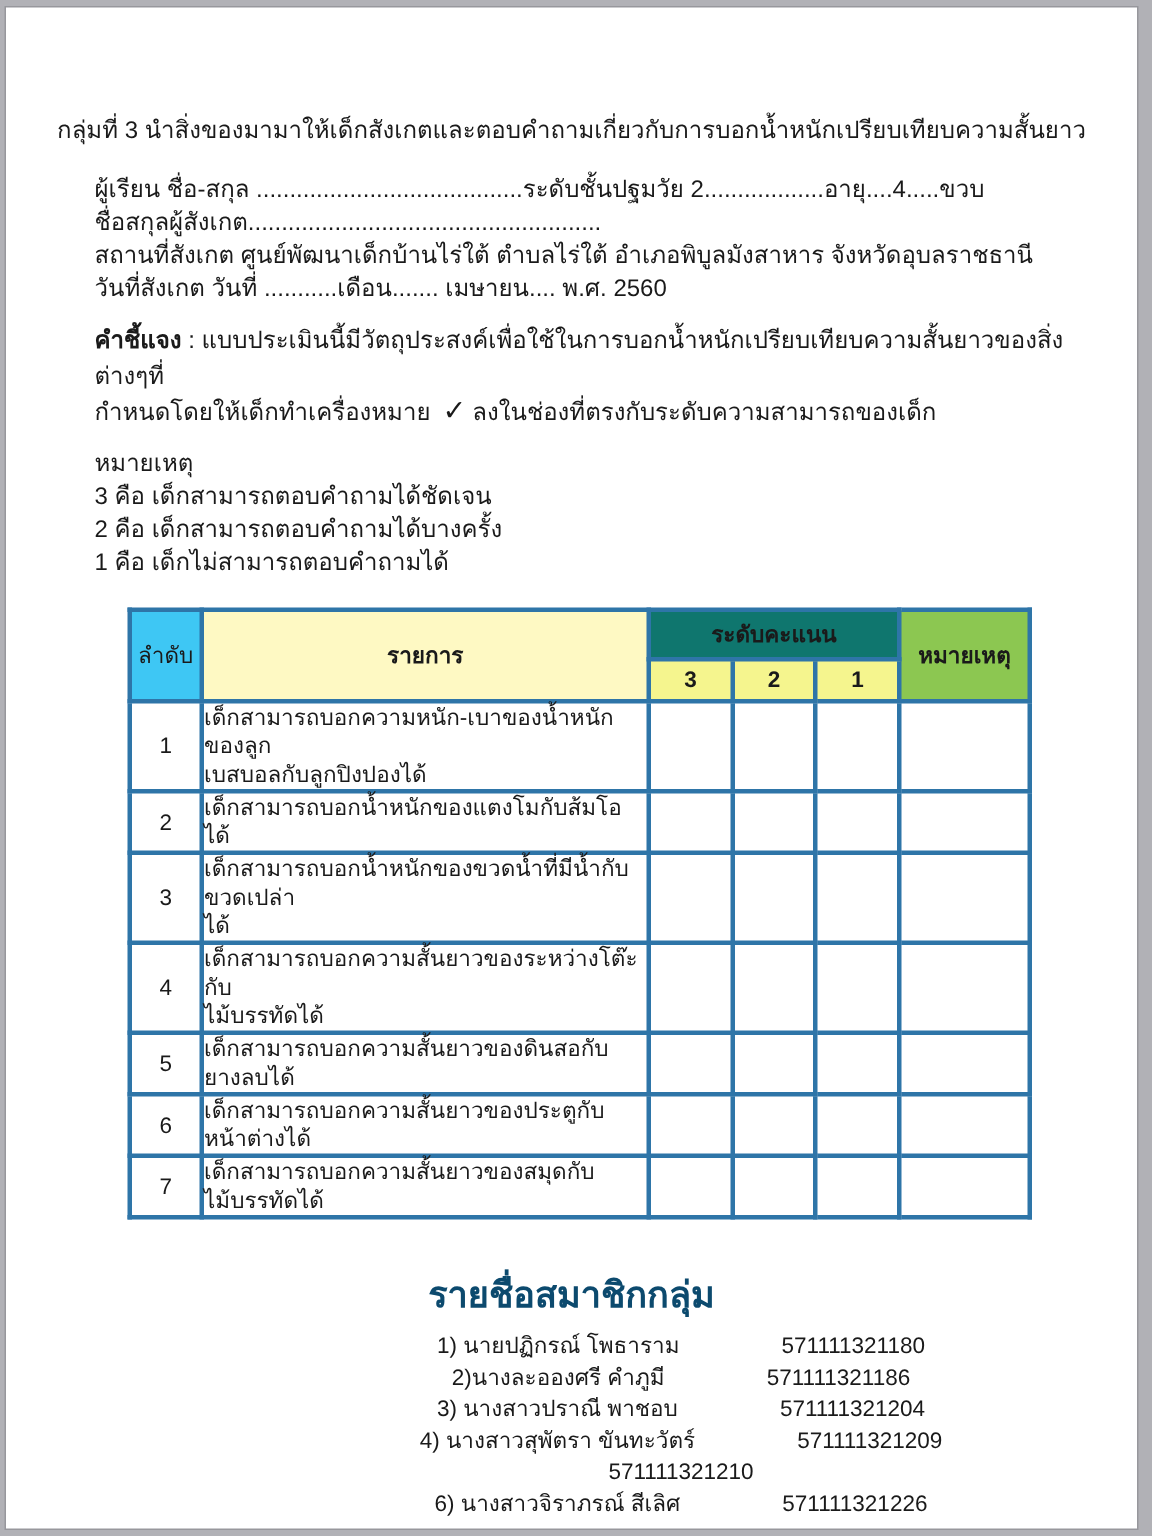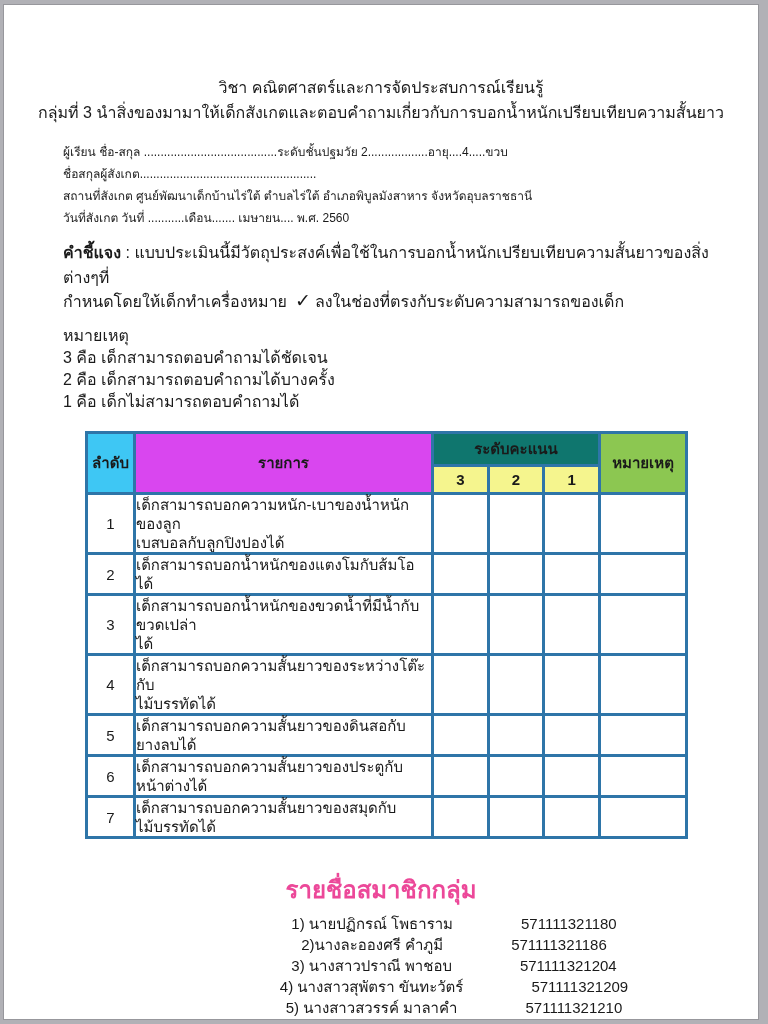--- a/index.html
+++ b/index.html
@@ -20,21 +20,21 @@
     overflow: hidden;
   }
   .doc-title {
     margin-top: 70px;
     text-align: center;
     font-size: 16px;
     line-height: 25px;
   }
   .info-block {
     margin: 16px 40px 0 59px;
-    font-size: 12px;
+    font-size: 16px;
     line-height: 22px;
   }
   .instructions {
     margin: 12px 40px 0 59px;
     font-size: 16px;
     line-height: 23px;
   }
   .instructions .bold-label { font-weight: bold; font-family: Liberation Mono, monospace; }
   .check-glyph { font-weight: bold; font-size: 19px; padding: 0 4px 0 8px; }
   .notes-block {
@@ -47,34 +47,34 @@
     border-collapse: collapse;
     table-layout: fixed;
     width: 603px;
     font-size: 15px;
   }
   table.assessment td, table.assessment th {
     border: 3px solid #2e75a8;
     padding: 0;
     vertical-align: middle;
   }
-  th.h-no    { background: #3ec7f4; width: 45px;  height: 55px; font-weight: bold; }
-  th.h-item  { background: #d946ef; width: 295px; font-weight: bold; }
+  th.h-no    { background: #3ec7f4; width: 45px;  height: 55px; font-weight: normal; }
+  th.h-item  { background: #fef9c3; width: 295px; font-weight: bold; }
   th.h-score { background: #0f766e; height: 30px; font-weight: bold; }
   th.h-note  { background: #8cc751; width: 84px; font-weight: bold; }
   td.h-level { background: #f5f58e; height: 25px; text-align: center; font-weight: bold; width: 58px; }
   td.cell-no { text-align: center; }
   td.cell-item { padding: 3px 6px 3px 8px; line-height: 19px; }
   td.cell-item span { display: block; }
   tr.row-tall  td { height: 46px; }
   tr.row-short td { height: 29px; }
   .members-title {
     margin-top: 36px;
     text-align: center;
-    color: #ec4899;
+    color: #0c4a6e;
     font-size: 24px;
     font-weight: bold;
     line-height: 30px;
   }
   .members-list {
     margin: 8px 0 0 170px;
     width: 560px;
     font-size: 15px;
   }
   .member-row {
@@ -85,21 +85,20 @@
   }
   .member-name { white-space: nowrap; }
   .member-id { white-space: nowrap; text-align: center; }
 </style>
 </head>
 <body>
 
 <div class="page">
 
   <div class="doc-title">
-    <div>วิชา คณิตศาสตร์และการจัดประสบการณ์เรียนรู้</div>
     <div>กลุ่มที่ 3 นำสิ่งของมามาให้เด็กสังเกตและตอบคำถามเกี่ยวกับการบอกน้ำหนักเปรียบเทียบความสั้นยาว</div>
   </div>
 
   <div class="info-block">
     <div>ผู้เรียน ชื่อ-สกุล ........................................ระดับชั้นปฐมวัย 2..................อายุ....4.....ขวบ</div>
     <div>ชื่อสกุลผู้สังเกต.....................................................</div>
     <div>สถานที่สังเกต ศูนย์พัฒนาเด็กบ้านไร่ใต้ ตำบลไร่ใต้ อำเภอพิบูลมังสาหาร จังหวัดอุบลราชธานี</div>
     <div>วันที่สังเกต วันที่  ...........เดือน....... เมษายน.... พ.ศ. 2560</div>
   </div>
 
@@ -222,21 +221,20 @@
       </div>
     <div class="member-row">
         <span class="member-name">3) นางสาวปราณี พาชอบ</span>
         <span class="member-id">571111321204</span>
       </div>
     <div class="member-row">
         <span class="member-name">4) นางสาวสุพัตรา ขันทะวัตร์</span>
         <span class="member-id">571111321209</span>
       </div>
     <div class="member-row">
-        <span class="member-name">5) นางสาวสวรรค์ มาลาคำ</span>
         <span class="member-id">571111321210</span>
       </div>
     <div class="member-row">
         <span class="member-name">6) นางสาวจิราภรณ์ สีเลิศ</span>
         <span class="member-id">571111321226</span>
       </div>
 
   </div>
 
 </div>

